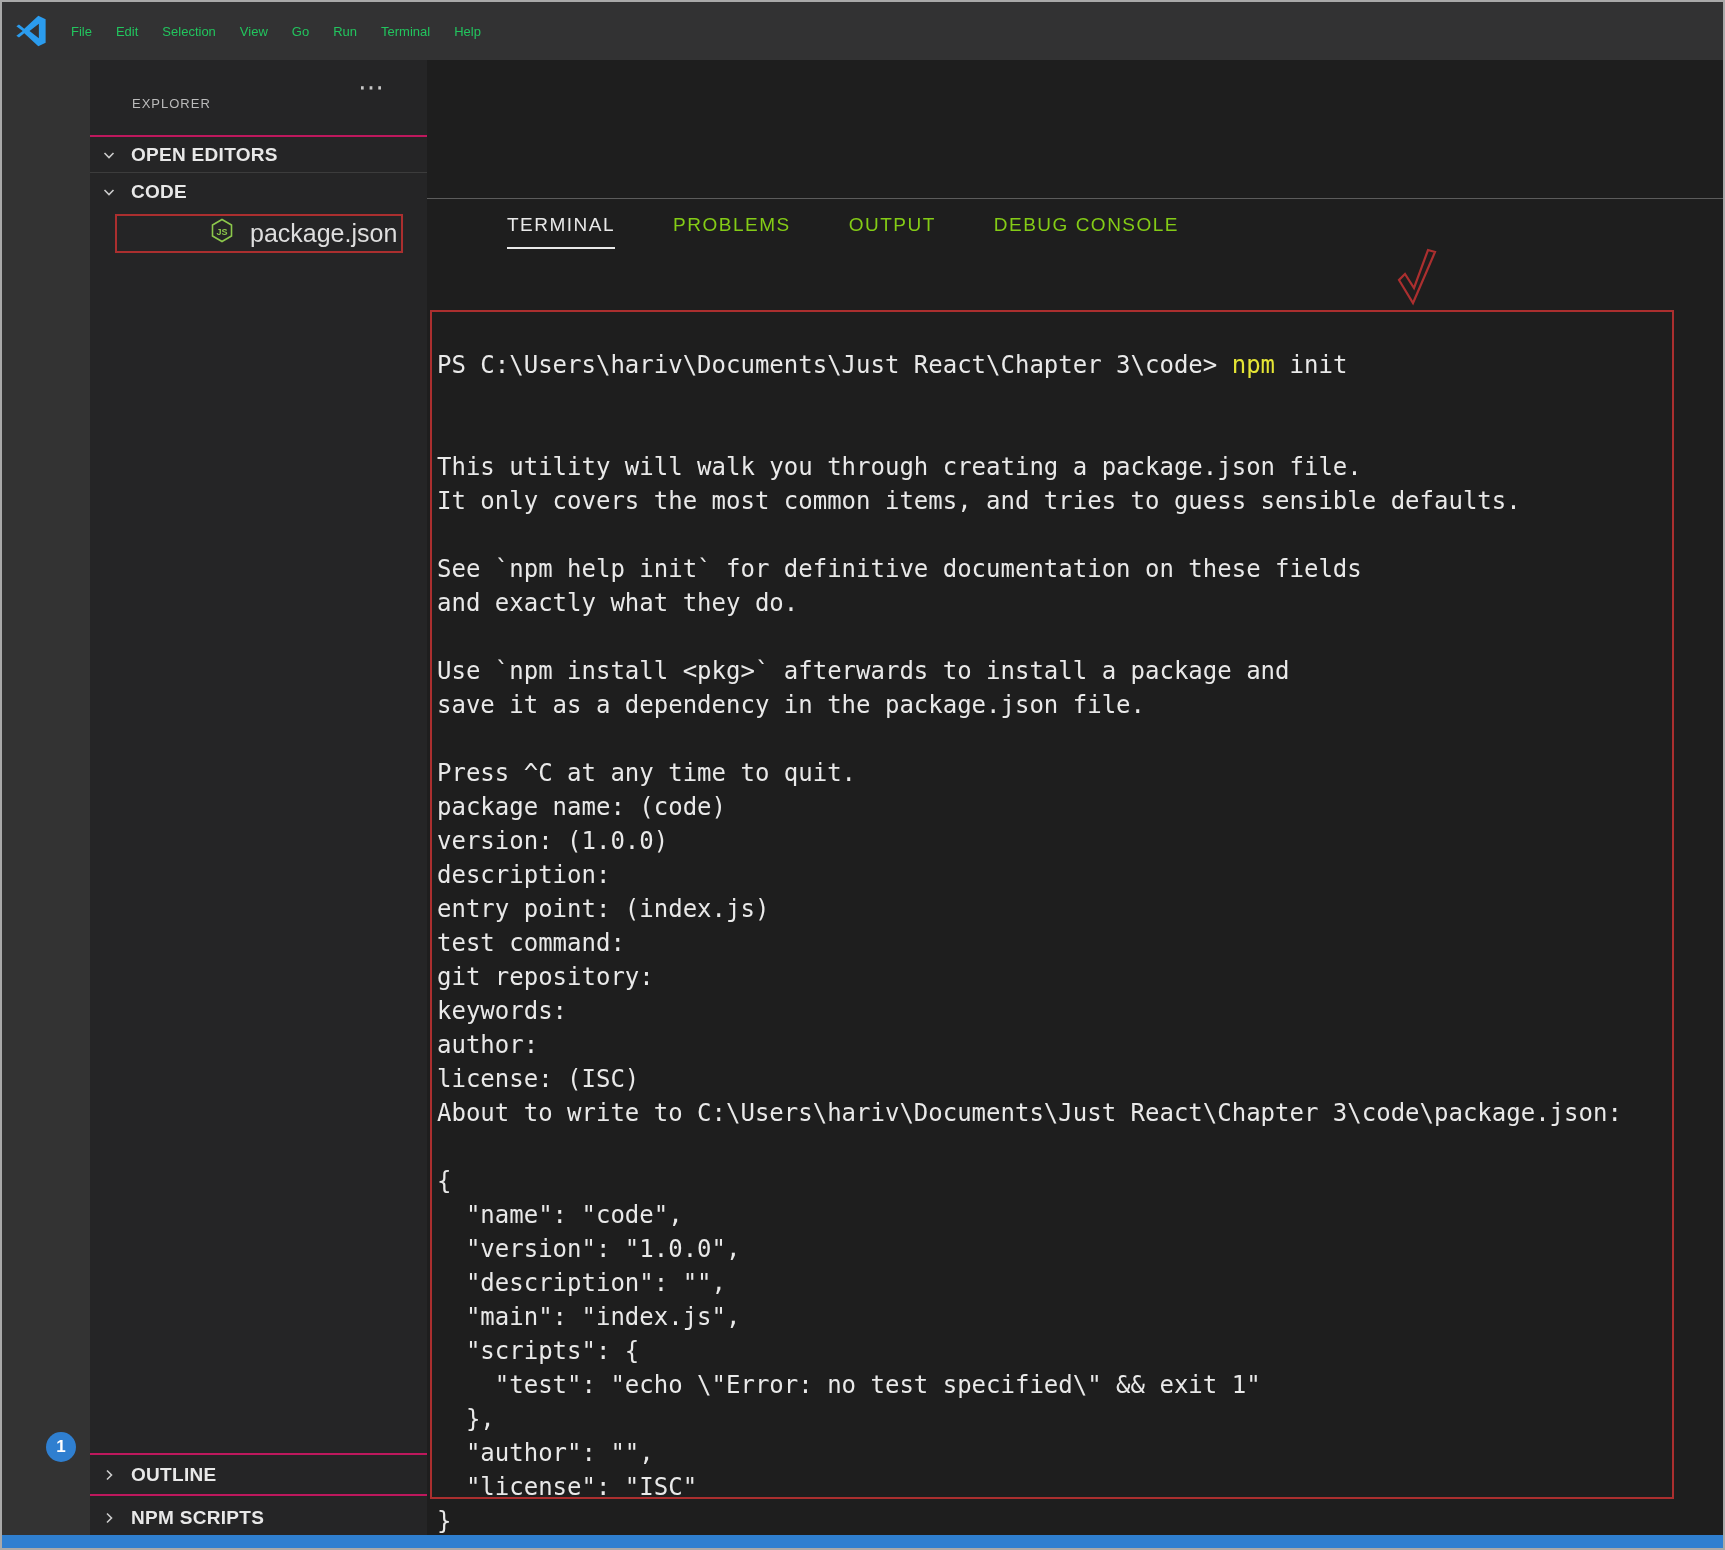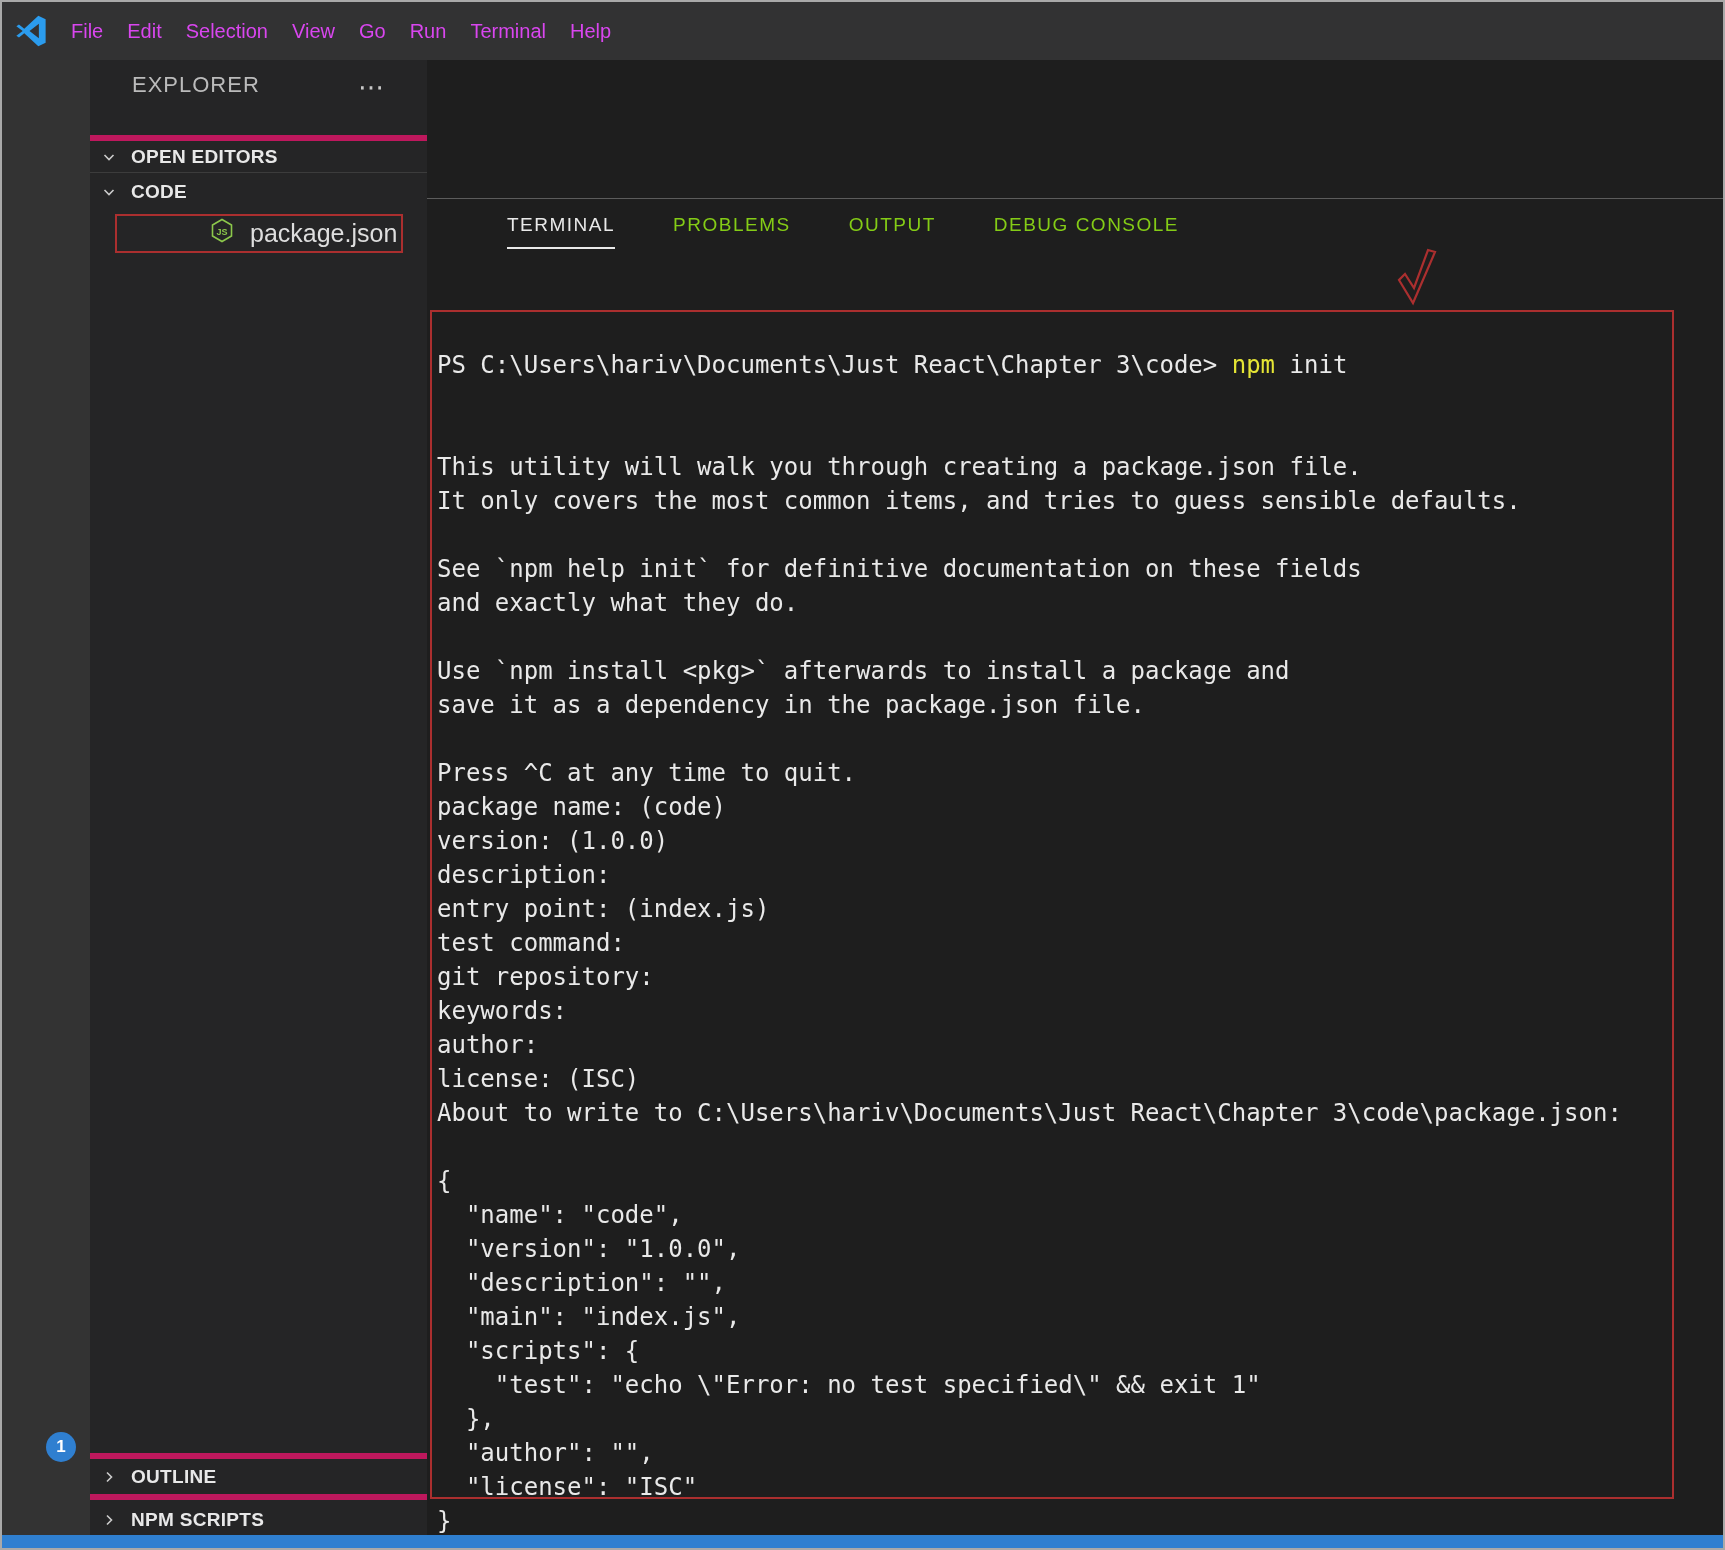--- a/index.html
+++ b/index.html
@@ -4,35 +4,35 @@
 <style>
   html,body{margin:0;padding:0;background:#ffffff;}
   .window{position:relative;width:1725px;height:1550px;background:#1e1e1e;
     border:2px solid #a9a9a9;box-sizing:border-box;overflow:hidden;
     font-family:"Liberation Sans",sans-serif;}
   
   .menubar{position:absolute;left:0;top:0;width:100%;height:58px;background:#323233;
     display:flex;align-items:center;z-index:5;}
   .logo{margin-left:11px;width:36px;height:36px;flex:0 0 auto;}
   .menubar-items{display:flex;margin-left:10px;}
-  .menu-item{color:#d946ef;font-size:20px;padding:7px 12px;cursor:default;}
+  .menu-item{color:#22c55e;font-size:13px;padding:7px 12px;cursor:default;}
   
   .activitybar{position:absolute;left:0;top:58px;width:88px;bottom:13px;background:#333333;z-index:4;}
   .ab-icon{position:absolute;left:22px;width:36px;height:36px;}
   .ab-icon svg{stroke:#8f8f8f;fill:none;stroke-width:1.7;}
   .ab-icon.active svg{stroke:#e6e6e6;}
   .ab-badge{position:absolute;left:44px;top:1430px;width:30px;height:30px;border-radius:50%;
     background:#2f7fd0;color:#fff;font-size:17px;font-weight:bold;display:flex;
     align-items:center;justify-content:center;z-index:6;}
   
   .sidebar{position:absolute;left:88px;top:58px;width:337px;bottom:13px;background:#252526;z-index:3;}
-  .sb-title{position:absolute;top:12px;left:42px;font-size:22px;letter-spacing:1px;color:#bbbbbb;}
+  .sb-title{position:absolute;top:36px;left:42px;font-size:13px;letter-spacing:1px;color:#bbbbbb;}
   .sb-more{position:absolute;top:12px;left:268px;font-size:26px;color:#c8c8c8;letter-spacing:2px;}
   .sb-row{position:absolute;left:0;width:100%;display:flex;align-items:center;box-sizing:border-box;
-    border-top:6px solid #be185d;}
+    border-top:2px solid #be185d;}
   .sb-row .chev{margin-left:11px;width:16px;height:16px;flex:0 0 auto;}
   .sb-row .lbl{margin-left:14px;font-size:19px;font-weight:bold;color:#e8e8e8;letter-spacing:.3px;}
   .row-open-editors{top:75px;height:37px;}
   .row-code{top:112px;height:38px;border-top:1px solid #3c3c3c;}
   .file-row{position:absolute;top:154px;left:16px;width:100%;height:38px;display:flex;align-items:center;margin-left:34px;}
   .file-row .node{margin-left:70px;flex:0 0 auto;}
   .file-row .fname{margin-left:16px;font-size:25px;color:#dedede;}
   .file-redbox{position:absolute;left:25px;top:154px;width:288px;height:39px;
     border:2px solid #ab2f2f;box-sizing:border-box;pointer-events:none;}
   .row-outline{top:1393px;height:41px;}

